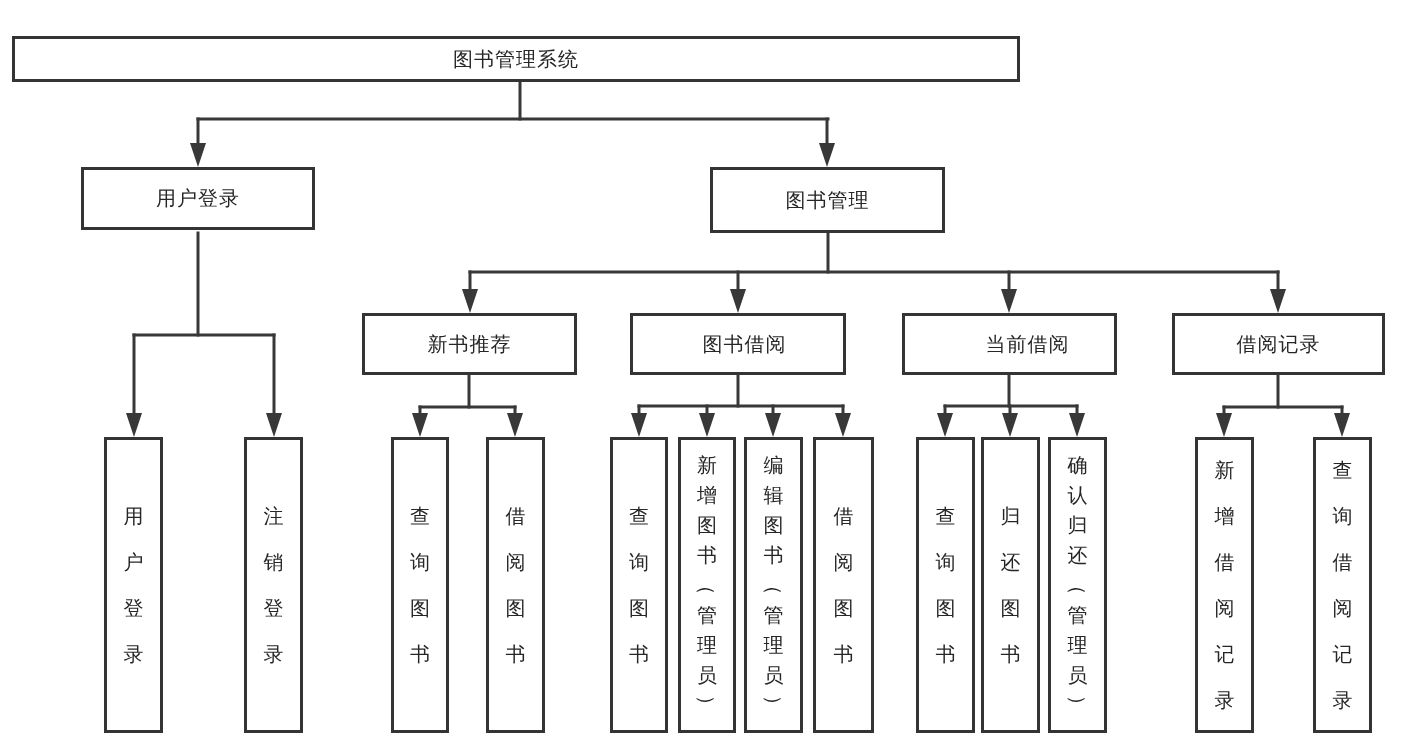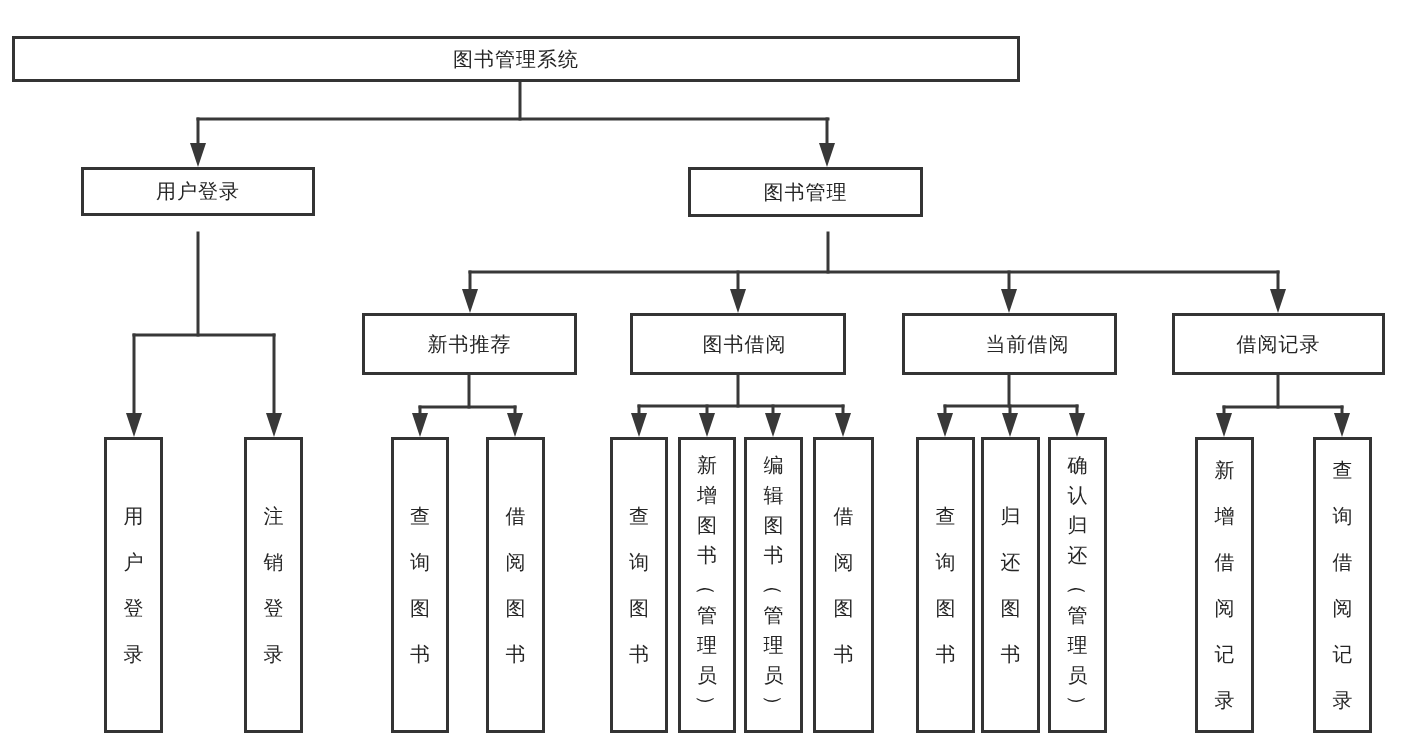--- a/index.html
+++ b/index.html
@@ -106,24 +106,24 @@
       <line x1="1224" y1="407" x2="1224" y2="421" stroke="var(--line)" stroke-width="3" stroke-linecap="square" fill="none"></line>
       <polygon points="1216,413 1232,413 1224,437" fill="var(--line)"></polygon>
       <line x1="1342" y1="407" x2="1342" y2="421" stroke="var(--line)" stroke-width="3" stroke-linecap="square" fill="none"></line>
       <polygon points="1334,413 1350,413 1342,437" fill="var(--line)"></polygon>
     </svg>
 
   <div class="node hbox" style="left:12px;top:36px;width:1008px;height:46px;">
     <span>图书管理系统</span>
   </div>
 
-  <div class="node hbox" style="left:81px;top:167px;width:234px;height:49px;">
+  <div class="node hbox" style="left:81px;top:167px;width:234px;height:63px;">
     <span>用户登录</span>
   </div>
-  <div class="node hbox" style="left:688px;top:167px;width:235px;height:50px;">
+  <div class="node hbox" style="left:710px;top:167px;width:235px;height:66px;">
     <span>图书管理</span>
   </div>
 
   <div class="node hbox" style="left:362px;top:313px;width:215px;height:62px;">
     <span>新书推荐</span>
   </div>
   <div class="node hbox" style="left:630px;top:313px;width:216px;height:62px;padding-left:13px;">
     <span>图书借阅</span>
   </div>
   <div class="node hbox" style="left:902px;top:313px;width:215px;height:62px;padding-left:36px;">

